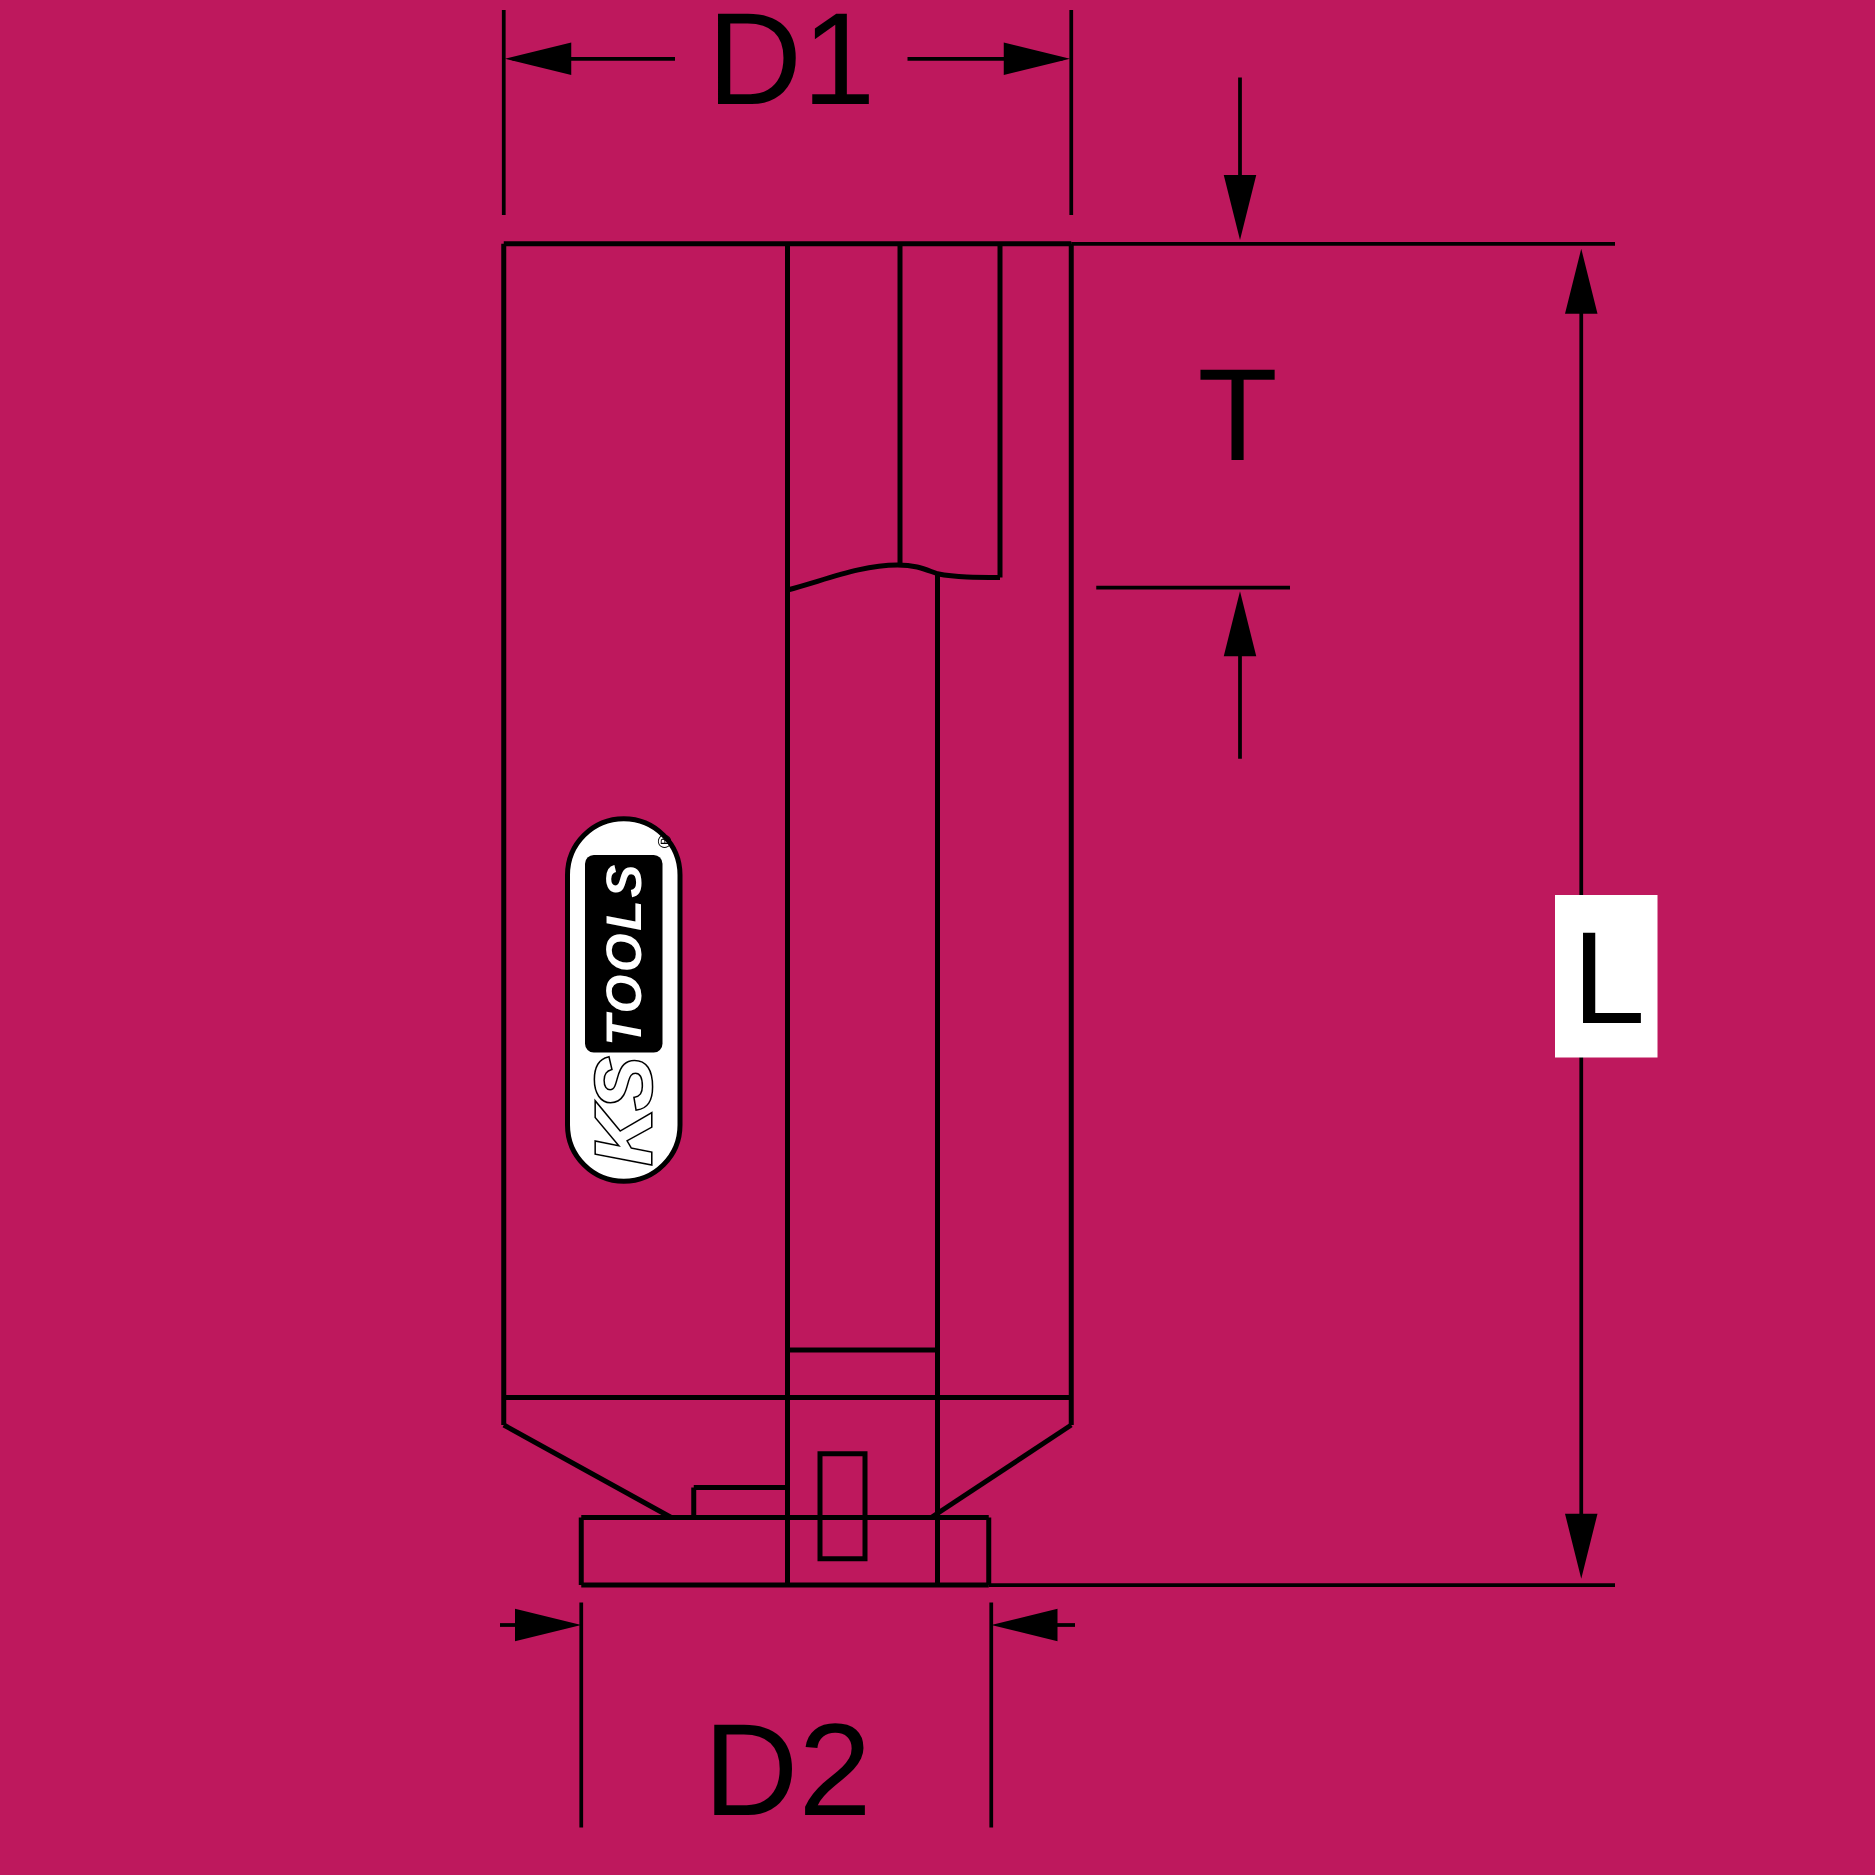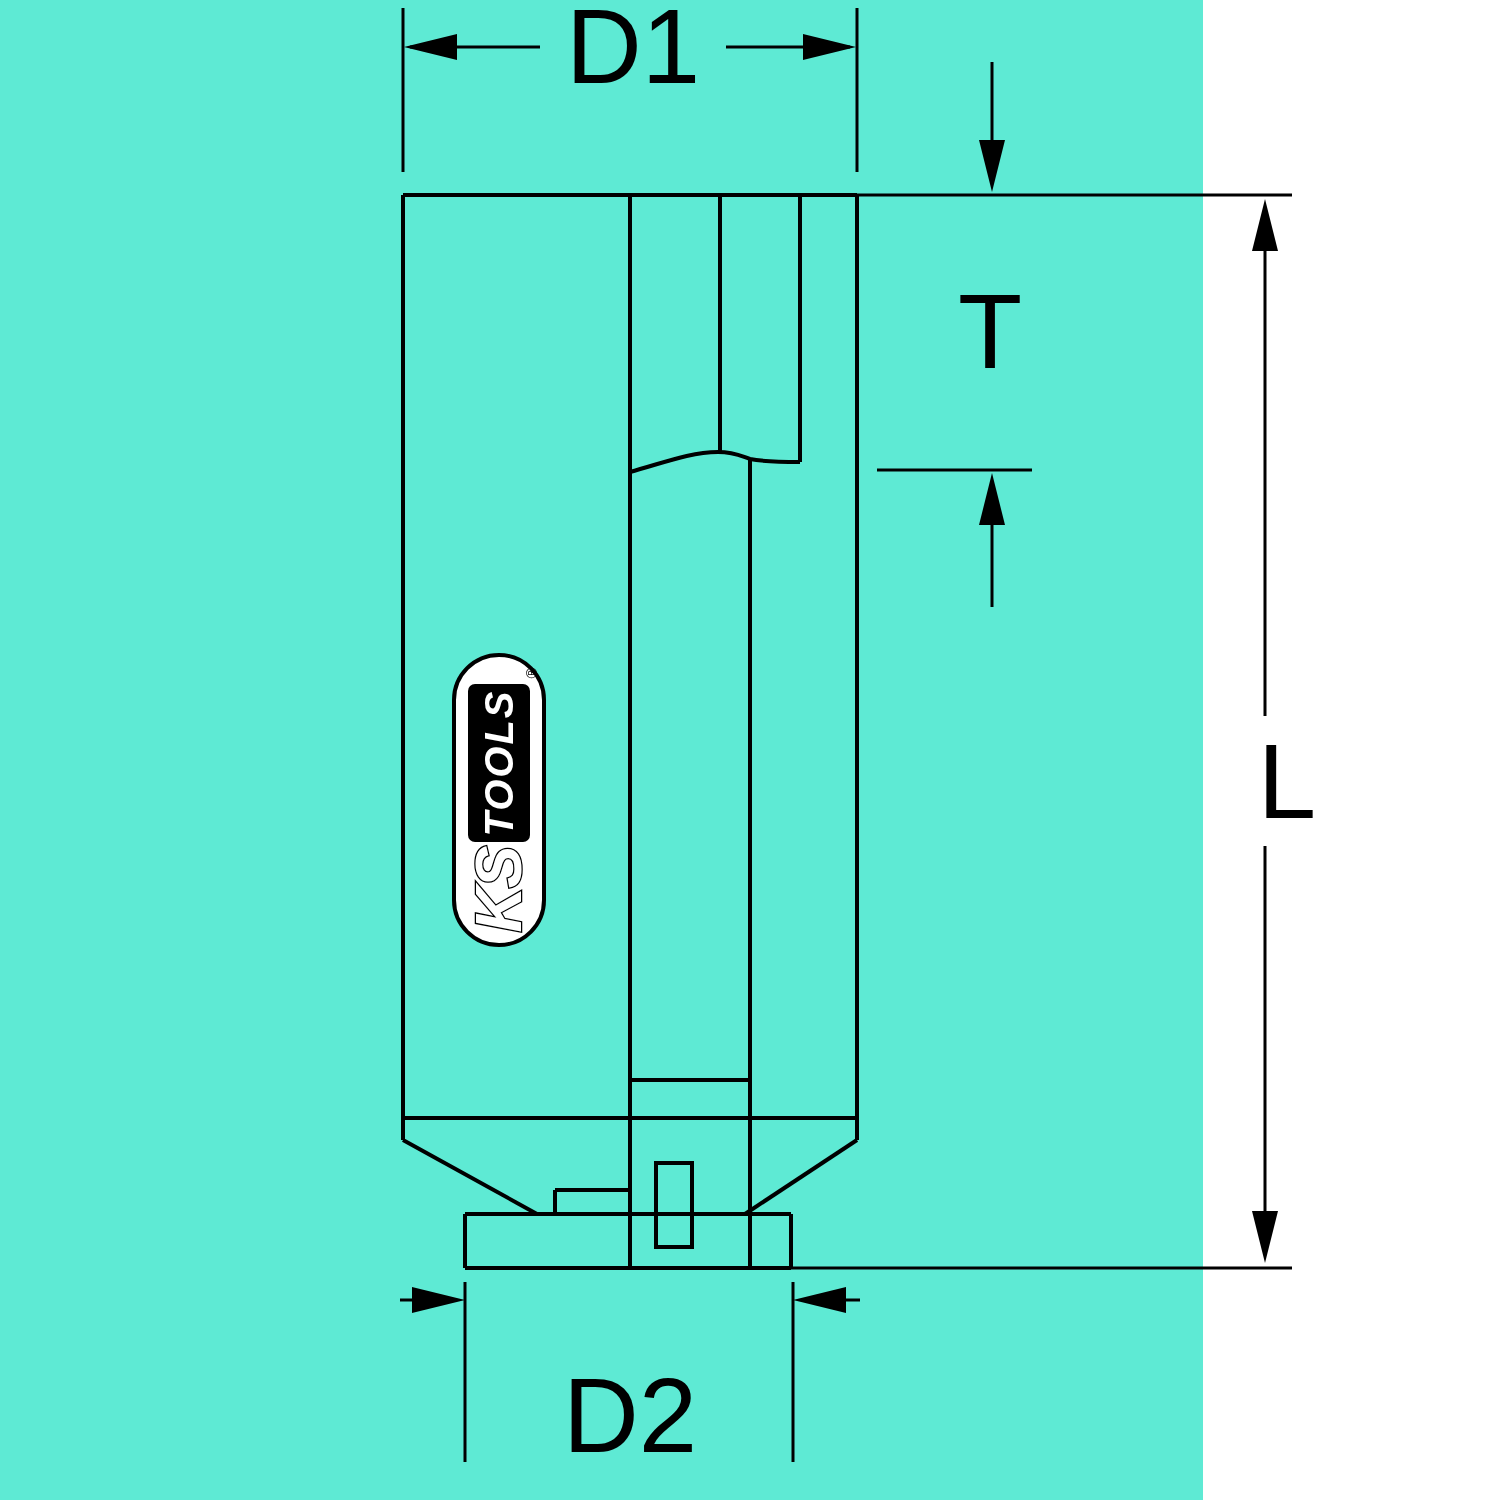--- a/index.html
+++ b/index.html
@@ -2,23 +2,23 @@
 <html><head>
 <meta charset="utf-8">
 <style>
   html, body {
     margin: 0;
     padding: 0;
     background: #ffffff;
   }
   .canvas {
     position: relative;
-    width: 1203px;
+    width: 1500px;
     height: 1500px;
-    background: #5eead4;
+    background: #be185d;
     font-family: "Liberation Sans", sans-serif;
   }
   svg { display: block; }
   .obj-line {
     fill: none;
     stroke: #000000;
     stroke-width: 4;
     stroke-linecap: butt;
     stroke-linejoin: miter;
   }

